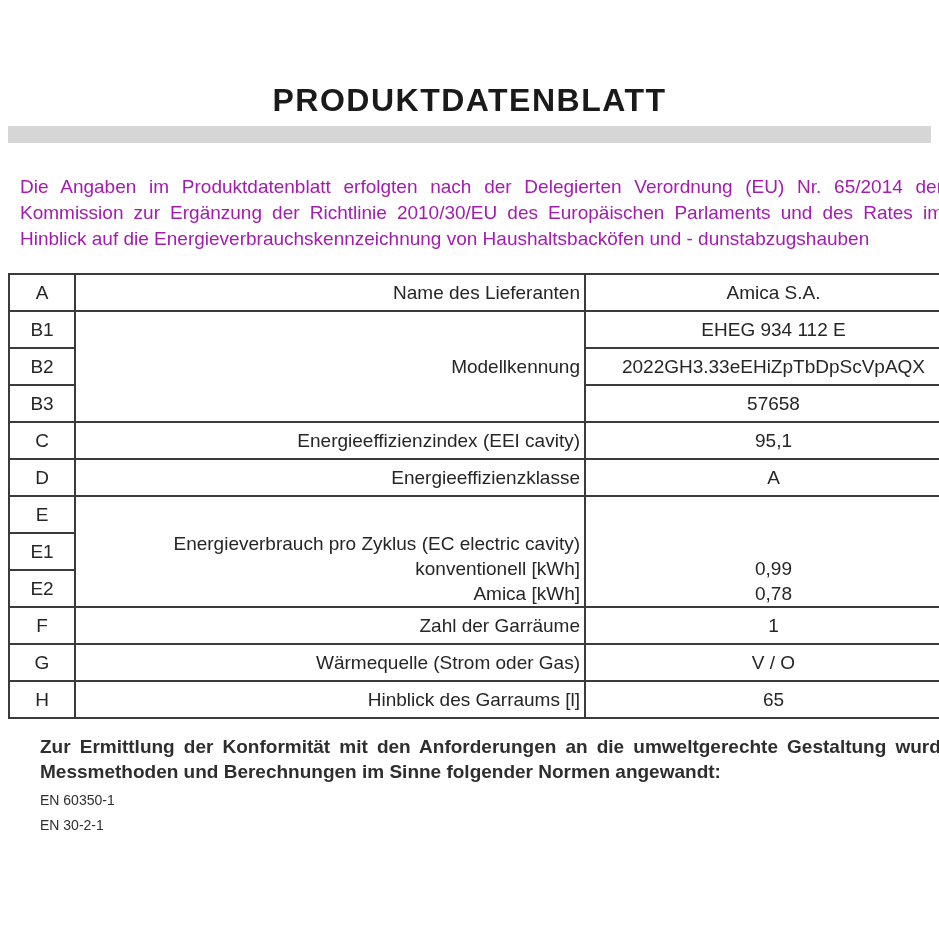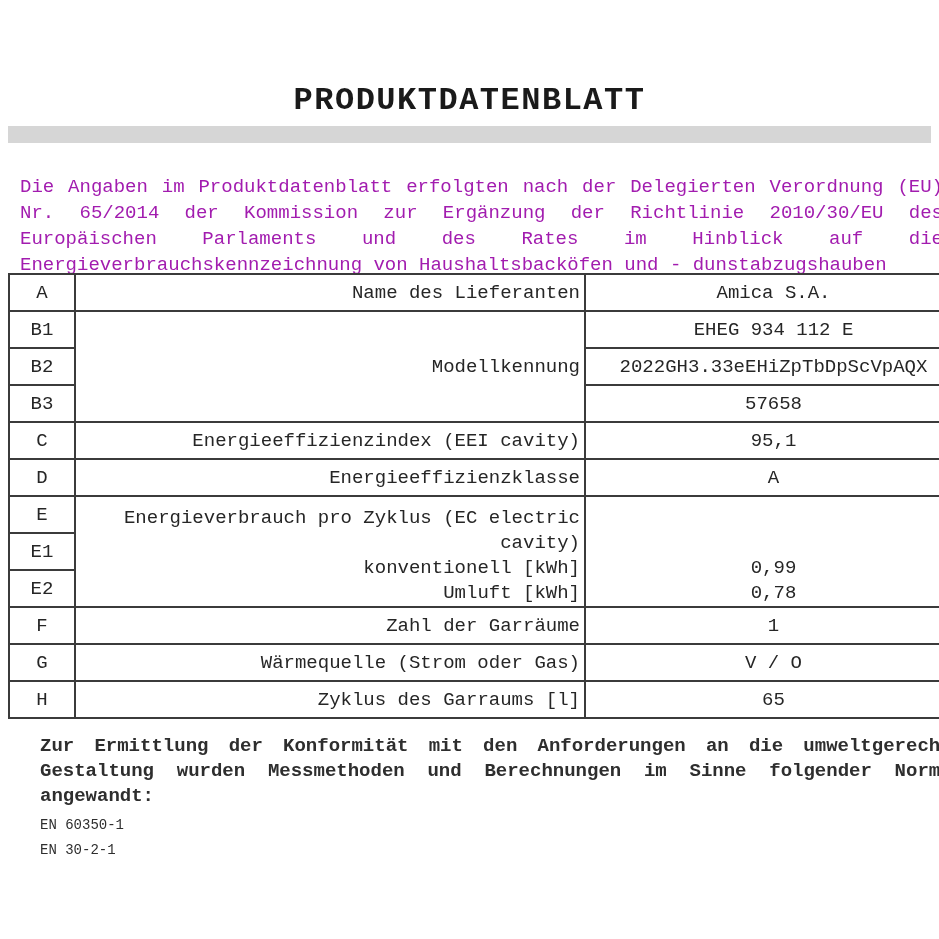--- a/index.html
+++ b/index.html
@@ -1,21 +1,21 @@
 <!DOCTYPE html>
 <html><head>
 <meta charset="utf-8">
 <style>
   html, body { margin: 0; padding: 0; background: #ffffff; }
   .page {
     position: relative;
     width: 939px;
     height: 939px;
     background: #ffffff;
-    font-family: Liberation Mono, monospace;
+    font-family: Liberation Sans, sans-serif;
     color: #262626;
     overflow: hidden;
   }
   .title {
     position: absolute;
     top: 82px;
     left: 0;
     width: 100%;
     text-align: center;
     font-size: 32px;
@@ -127,21 +127,21 @@
       <tr>
         <td class="cell-letter">D</td>
         <td class="cell-label">Energieeffizienzklasse</td>
         <td class="cell-value">A</td>
       </tr>
       <tr>
         <td class="cell-letter">E</td>
         <td class="cell-label cell-multiline" rowspan="3">
           <div>Energieverbrauch pro Zyklus (EC electric cavity)</div>
           <div>konventionell [kWh]</div>
-          <div>Umluft [kWh]</div>
+          <div>Amica [kWh]</div>
         </td>
         <td class="cell-value cell-multiline" rowspan="3">
           <div>0,99</div>
           <div>0,78</div>
         </td>
       </tr>
       <tr>
         <td class="cell-letter">E1</td>
       </tr>
       <tr>
@@ -152,21 +152,21 @@
         <td class="cell-label">Zahl der Garräume</td>
         <td class="cell-value">1</td>
       </tr>
       <tr>
         <td class="cell-letter">G</td>
         <td class="cell-label">Wärmequelle (Strom oder Gas)</td>
         <td class="cell-value">V / O</td>
       </tr>
       <tr>
         <td class="cell-letter">H</td>
-        <td class="cell-label">Zyklus des Garraums [l]</td>
+        <td class="cell-label">Hinblick des Garraums [l]</td>
         <td class="cell-value">65</td>
       </tr>
     </tbody>
   </table>
 
   <div class="footer">
     <p class="conformity">Zur Ermittlung der Konformität mit den Anforderungen an die umweltgerechte Gestaltung wurden Messmethoden und Berechnungen im Sinne folgender Normen angewandt:</p>
     <div class="standard-line">EN 60350-1</div>
     <div class="standard-line">EN 30-2-1</div>
   </div>

